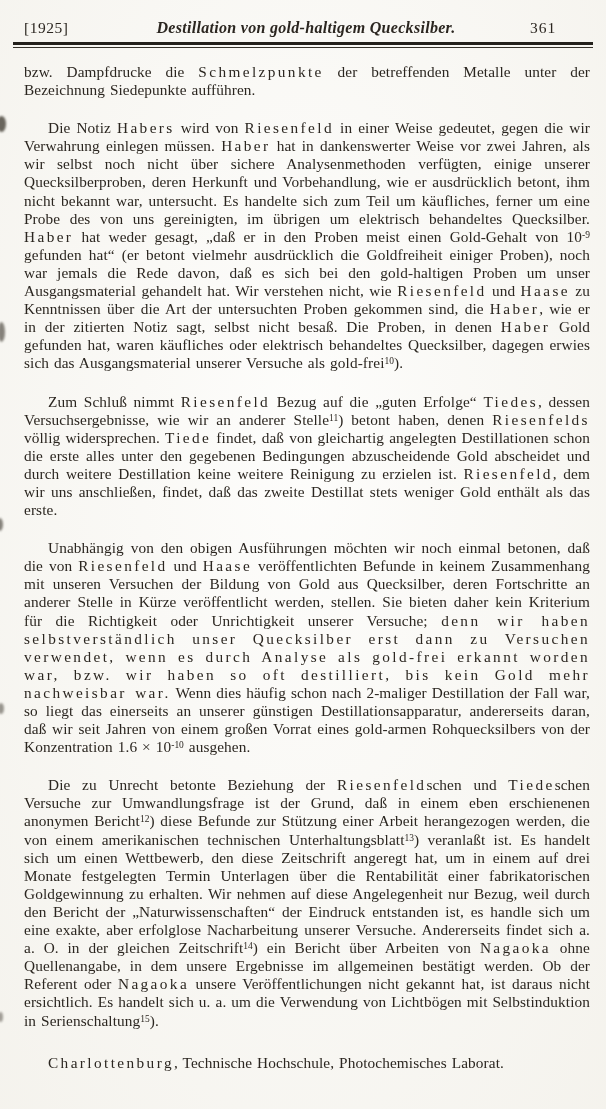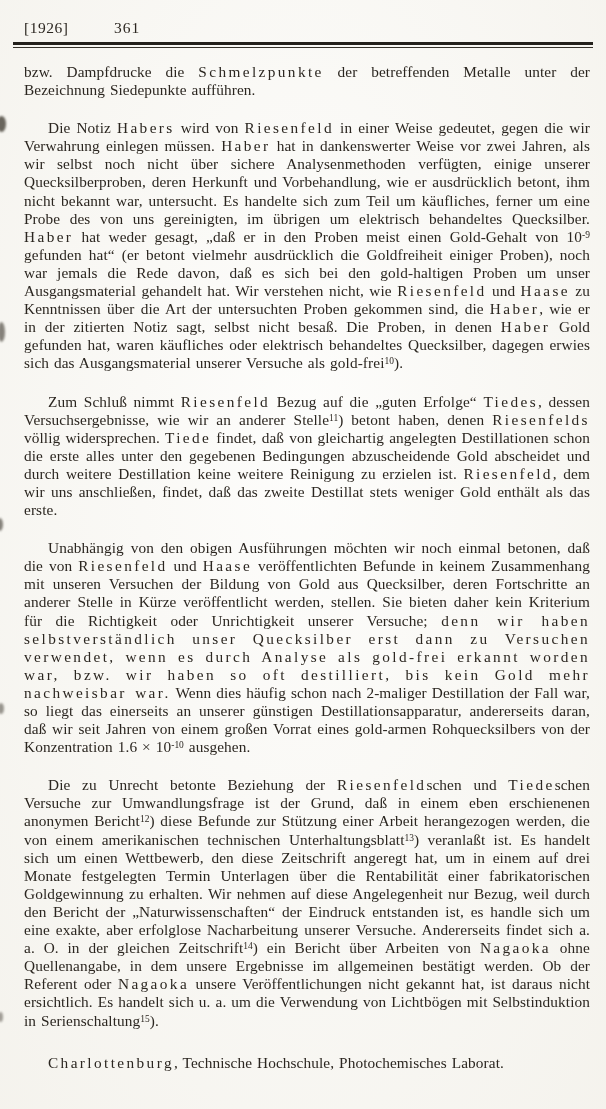--- a/index.html
+++ b/index.html
@@ -22,21 +22,21 @@
     align-items: baseline;
     padding: 19px 18px 0 24px;
     font-size: 15.5px;
   }
   .header .year  { width: 90px; letter-spacing: 0.5px; }
   .header .title {
     flex: 1; text-align: center;
     font-style: italic; font-weight: bold;
     font-size: 16px; letter-spacing: 0.3px;
   }
-  .header .pagenum { width: 90px; text-align: left; letter-spacing: 1px; }
+  .header .pagenum { width: 90px; text-align: center; letter-spacing: 1px; }
   .rule {
     margin: 5px 13px 0 13px;
     height: 2px;
     border-top: 3px solid #24211c;
     border-bottom: 1.4px solid #35312a;
   }
   .body-text {
     padding: 15px 16px 0 24px;
     text-align: justify;
     font-size: 15.3px;
@@ -66,21 +66,22 @@
   .smudge.s2 { left: -2px; top: 322px; width: 7px;  height: 20px; opacity: .6; }
   .smudge.s3 { left: -3px; top: 518px; width: 6px;  height: 13px; opacity: .6; }
   .smudge.s4 { left: -2px; top: 703px; width: 6px;  height: 11px; opacity: .5; }
   .smudge.s5 { left: -2px; top: 1012px; width: 5px; height: 10px; opacity: .45; }
 </style>
 </head>
 <body>
 
 <div class="page">
   <div class="header">
-    <span class="year">[1926]</span>
+    <span class="year">[1925]</span>
+    <span class="title">Destillation von gold-haltigem Quecksilber.</span>
     <span class="pagenum">361</span>
   </div>
   <div class="rule"></div>
   <div class="body-text">
       <p class="noindent"><span>bzw. Dampfdrucke die </span><span class="sp">Schmelzpunkte</span><span> der betreffenden Metalle unter der Bezeichnung Siedepunkte aufführen.</span></p>
       <p><span>Die Notiz </span><span class="sp">Habers</span><span> wird von </span><span class="sp">Riesenfeld</span><span> in einer Weise gedeutet, gegen die wir Verwahrung einlegen müssen. </span><span class="sp">Haber</span><span> hat in dankenswerter Weise vor zwei Jahren, als wir selbst noch nicht über sichere Analysenmethoden verfügten, einige unserer Quecksilberproben, deren Herkunft und Vorbehandlung, wie er ausdrücklich betont, ihm nicht bekannt war, untersucht. Es handelte sich zum Teil um käufliches, ferner um eine Probe des von uns gereinigten, im übrigen um elektrisch behandeltes Quecksilber. </span><span class="sp">Haber</span><span> hat weder gesagt, „daß er in den Proben meist einen Gold-Gehalt von 10</span><sup>-9</sup><span> gefunden hat“ (er betont vielmehr ausdrücklich die Goldfreiheit einiger Proben), noch war jemals die Rede davon, daß es sich bei den gold-haltigen Proben um unser Ausgangsmaterial gehandelt hat. Wir verstehen nicht, wie </span><span class="sp">Riesenfeld</span><span> und </span><span class="sp">Haase</span><span> zu Kenntnissen über die Art der untersuchten Proben gekommen sind, die </span><span class="sp">Haber</span><span>, wie er in der zitierten Notiz sagt, selbst nicht besaß. Die Proben, in denen </span><span class="sp">Haber</span><span> Gold gefunden hat, waren käufliches oder elektrisch behandeltes Quecksilber, dagegen erwies sich das Ausgangsmaterial unserer Versuche als gold-frei</span><sup>10</sup><span>).</span></p>
       <p><span>Zum Schluß nimmt </span><span class="sp">Riesenfeld</span><span> Bezug auf die „guten Erfolge“ </span><span class="sp">Tiedes</span><span>, dessen Versuchsergebnisse, wie wir an anderer Stelle</span><sup>11</sup><span>) betont haben, denen </span><span class="sp">Riesenfelds</span><span> völlig widersprechen. </span><span class="sp">Tiede</span><span> findet, daß von gleichartig angelegten Destillationen schon die erste alles unter den gegebenen Bedingungen abzuscheidende Gold abscheidet und durch weitere Destillation keine weitere Reinigung zu erzielen ist. </span><span class="sp">Riesenfeld</span><span>, dem wir uns anschließen, findet, daß das zweite Destillat stets weniger Gold enthält als das erste.</span></p>
       <p><span>Unabhängig von den obigen Ausführungen möchten wir noch einmal betonen, daß die von </span><span class="sp">Riesenfeld</span><span> und </span><span class="sp">Haase</span><span> veröffentlichten Befunde in keinem Zusammenhang mit unseren Versuchen der Bildung von Gold aus Quecksilber, deren Fortschritte an anderer Stelle in Kürze veröffentlicht werden, stellen. Sie bieten daher kein Kriterium für die Richtigkeit oder Unrichtigkeit unserer Versuche; </span><span class="sp">denn wir haben selbstverständlich unser Quecksilber erst dann zu Versuchen verwendet, wenn es durch Analyse als gold-frei erkannt worden war, bzw. wir haben so oft destilliert, bis kein Gold mehr nachweisbar war.</span><span> Wenn dies häufig schon nach 2-maliger Destillation der Fall war, so liegt das einerseits an unserer günstigen Destillationsapparatur, andererseits daran, daß wir seit Jahren von einem großen Vorrat eines gold-armen Rohquecksilbers von der Konzentration 1.6 × 10</span><sup>-10</sup><span> ausgehen.</span></p>
       <p><span>Die zu Unrecht betonte Beziehung der </span><span class="sp">Riesenfeld</span><span>schen und </span><span class="sp">Tiede</span><span>schen Versuche zur Umwandlungsfrage ist der Grund, daß in einem eben erschienenen anonymen Bericht</span><sup>12</sup><span>) diese Befunde zur Stützung einer Arbeit herangezogen werden, die von einem amerikanischen technischen Unterhaltungsblatt</span><sup>13</sup><span>) veranlaßt ist. Es handelt sich um einen Wettbewerb, den diese Zeitschrift angeregt hat, um in einem auf drei Monate festgelegten Termin Unterlagen über die Rentabilität einer fabrikatorischen Goldgewinnung zu erhalten. Wir nehmen auf diese Angelegenheit nur Bezug, weil durch den Bericht der „Naturwissenschaften“ der Eindruck entstanden ist, es handle sich um eine exakte, aber erfolglose Nacharbeitung unserer Versuche. Andererseits findet sich a. a. O. in der gleichen Zeitschrift</span><sup>14</sup><span>) ein Bericht über Arbeiten von </span><span class="sp">Nagaoka</span><span> ohne Quellenangabe, in dem unsere Ergebnisse im allgemeinen bestätigt werden. Ob der Referent oder </span><span class="sp">Nagaoka</span><span> unsere Veröffentlichungen nicht gekannt hat, ist daraus nicht ersichtlich. Es handelt sich u. a. um die Verwendung von Lichtbögen mit Selbstinduktion in Serienschaltung</span><sup>15</sup><span>).</span></p>
       <p class="gap-large"><span class="sp">Charlottenburg</span><span>, Technische Hochschule, Photochemisches Laborat.</span></p>

